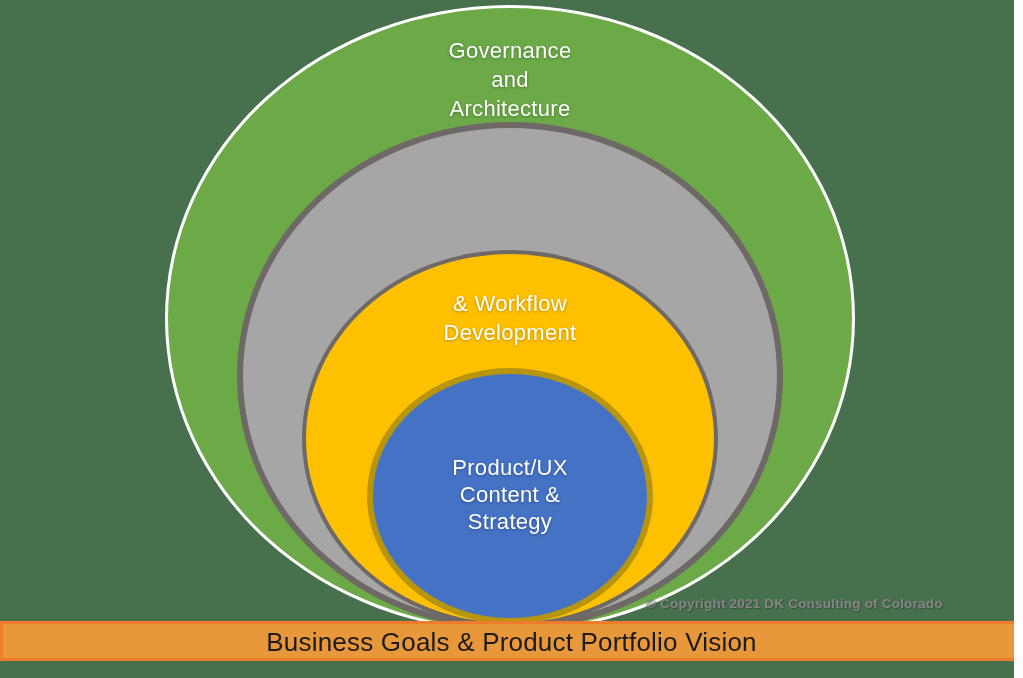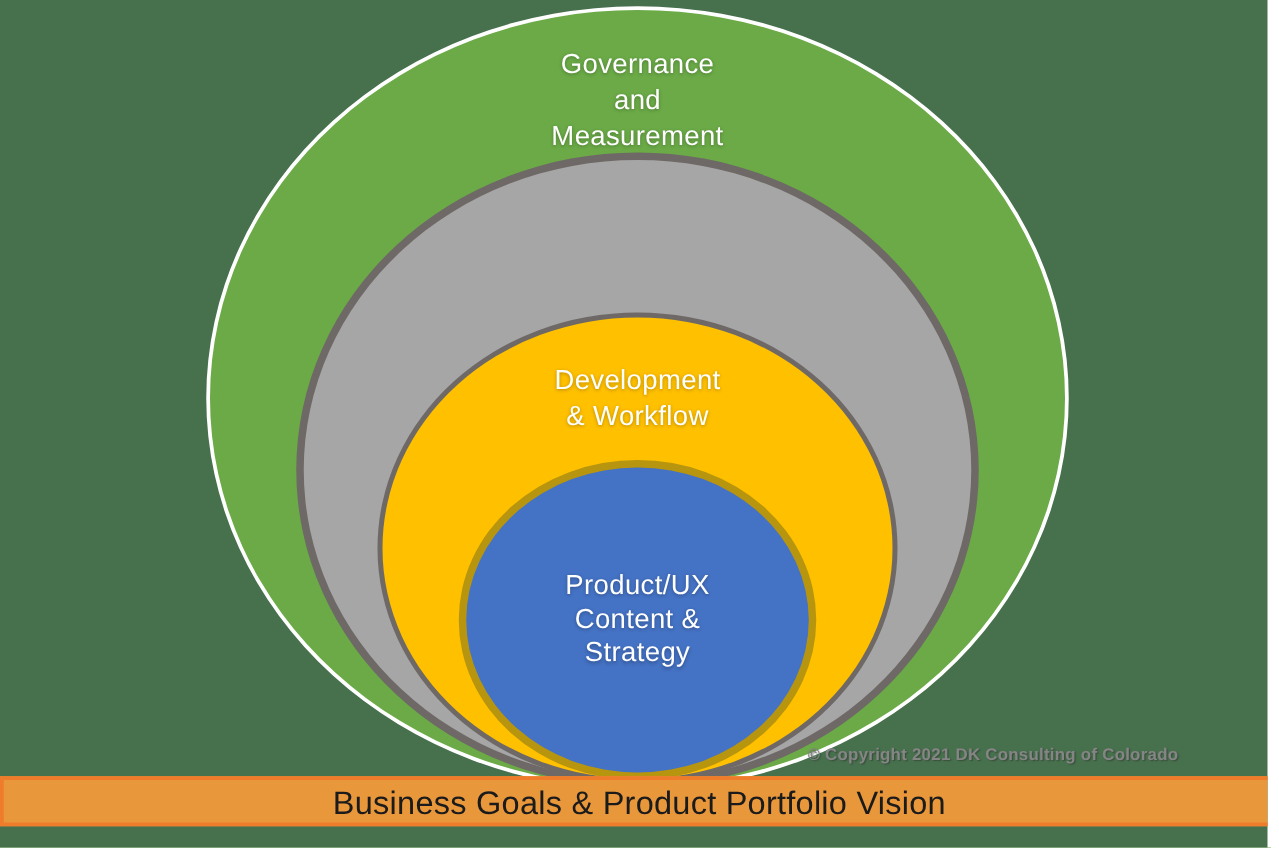--- a/index.html
+++ b/index.html
@@ -77,27 +77,27 @@
 
   <div class="ring ring-measurement" style="background-color: rgb(166, 166, 166); border-color: rgb(110, 105, 102);"></div>
 
   <div class="ring ring-development" style="background-color: rgb(255, 192, 0); border-color: rgb(110, 105, 102);"></div>
 
   <div class="ring ring-content" style="background-color: rgb(68, 114, 196); border-color: rgb(183, 149, 14);"></div>
 
   <div class="ring-label label-governance" style="color: rgb(255, 255, 255);">
     <div>Governance</div>
     <div>and</div>
-    <div>Measurement</div>
+    <div>Architecture</div>
   </div>
 
 
   <div class="ring-label label-development" style="color: rgb(255, 255, 255);">
+    <div>&amp; Workflow</div>
     <div>Development</div>
-    <div>&amp; Workflow</div>
   </div>
 
   <div class="ring-label label-content" style="color: rgb(255, 255, 255);">
     <div>Product/UX</div>
     <div>Content &amp;</div>
     <div>Strategy</div>
   </div>
 
   <div class="copyright">© Copyright 2021 DK Consulting of Colorado</div>
 

